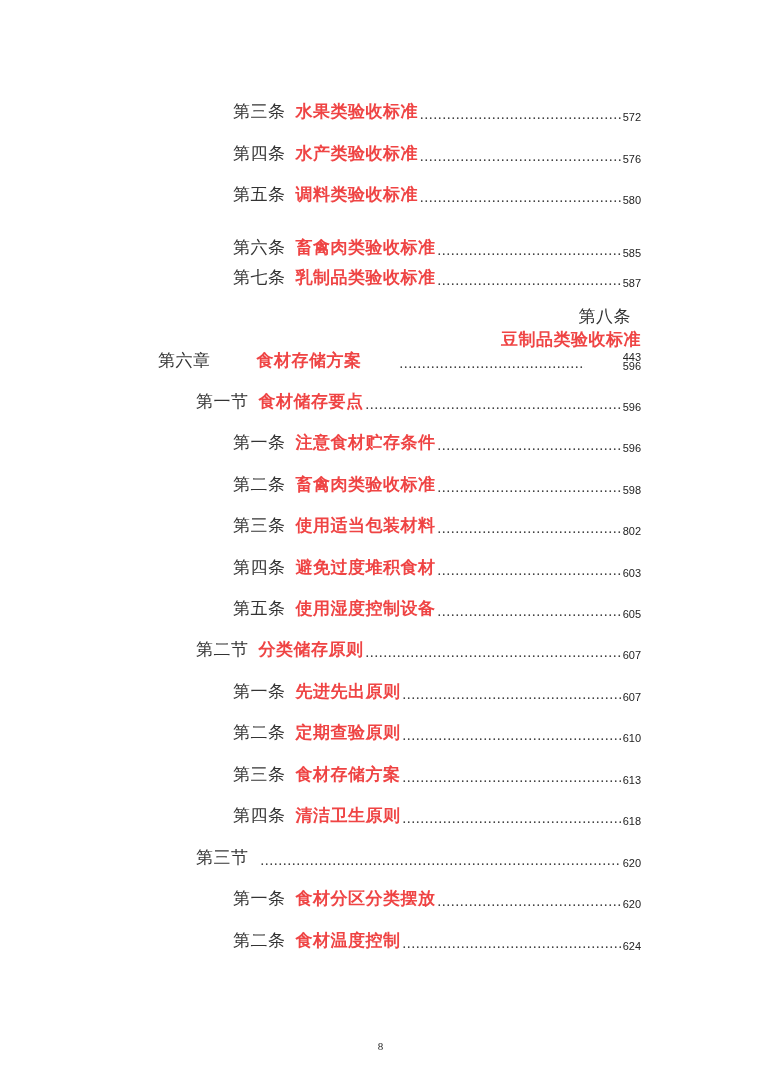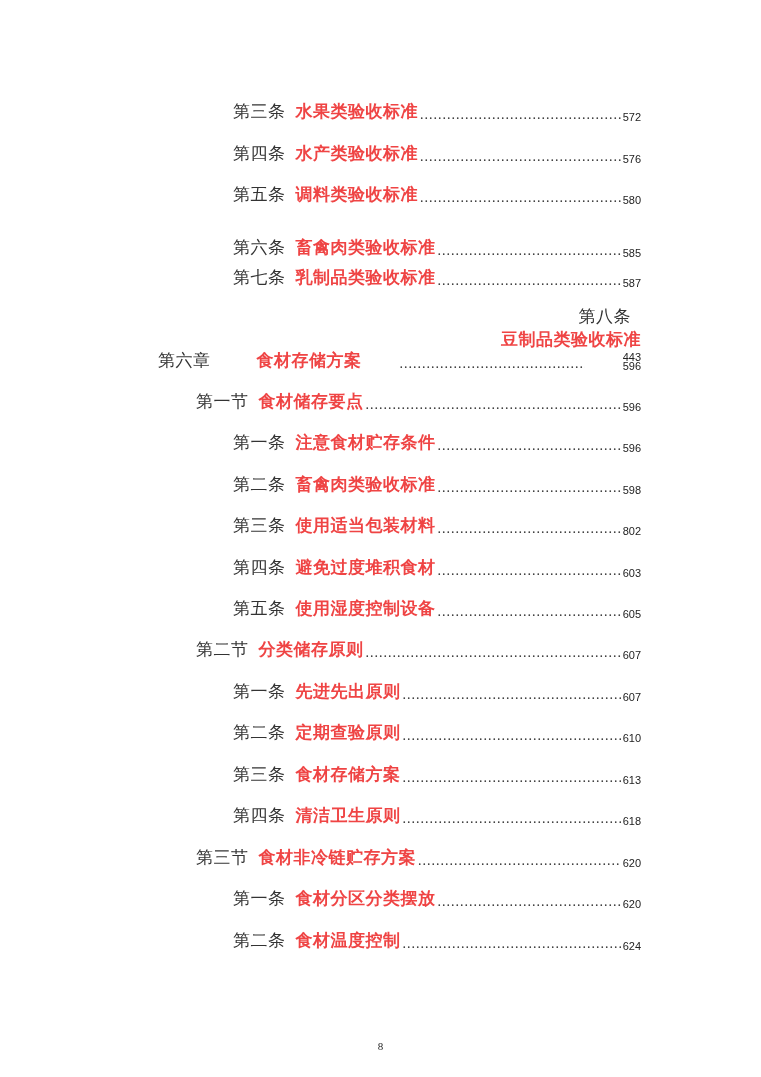--- a/index.html
+++ b/index.html
@@ -138,21 +138,20 @@
     <span class="page">613</span>
   </div>
   <div class="entry" style="left:233px; right:120px; top:801px;">
     <span class="num">第四条</span>
     <span class="title">清洁卫生原则</span>
     <span class="leader"></span>
     <span class="page">618</span>
   </div>
   <div class="entry" style="left:196px; right:120px; top:843px;">
     <span class="num">第三节</span>
-    <span class="title">食材非冷链贮存方案</span>
     <span class="leader"></span>
     <span class="page">620</span>
   </div>
   <div class="entry" style="left:233px; right:120px; top:884px;">
     <span class="num">第一条</span>
     <span class="title">食材分区分类摆放</span>
     <span class="leader"></span>
     <span class="page">620</span>
   </div>
   <div class="entry" style="left:233px; right:120px; top:926px;">

